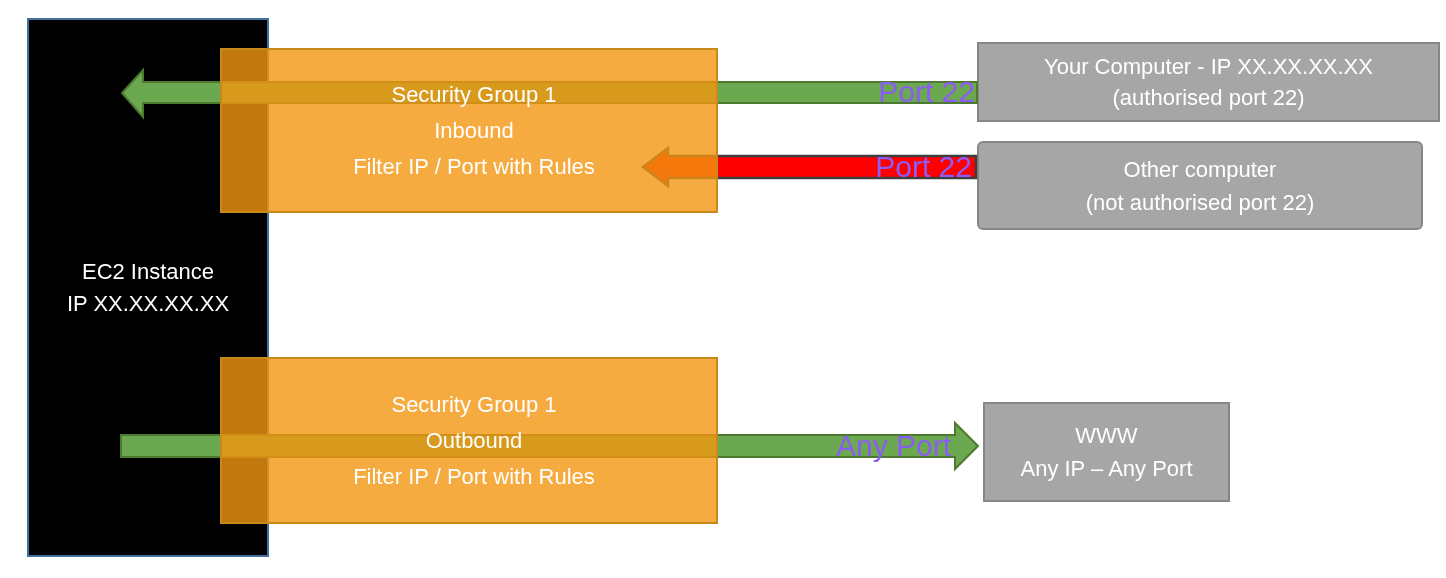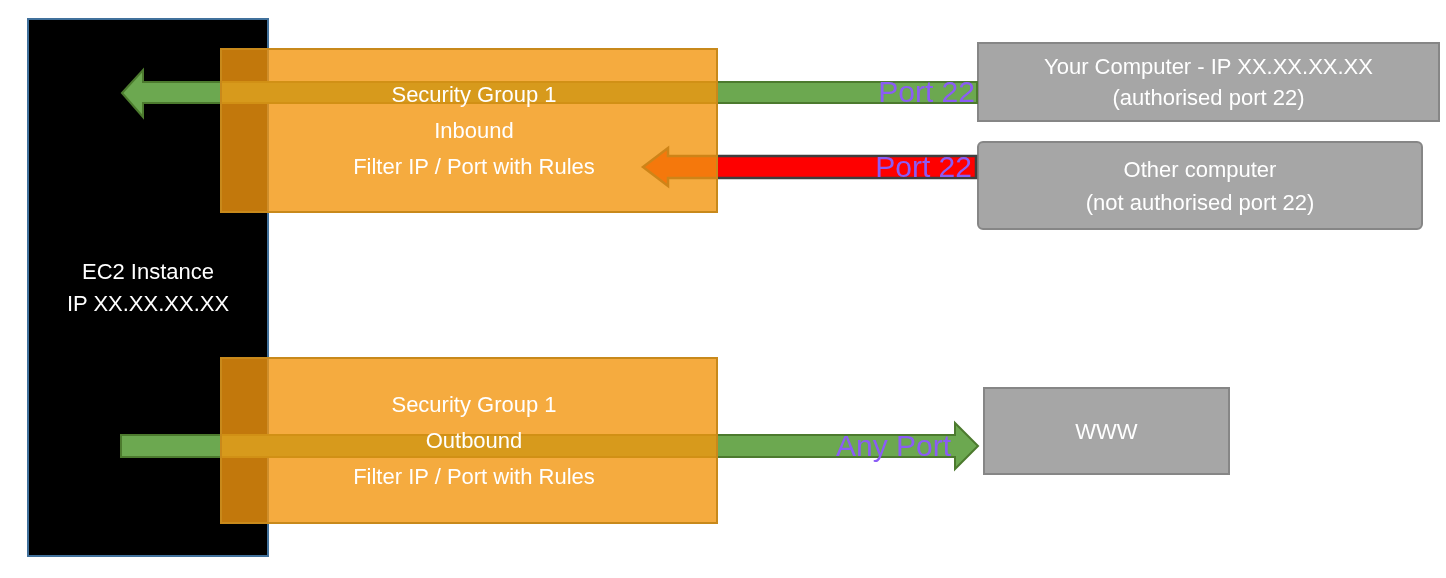--- a/index.html
+++ b/index.html
@@ -29,21 +29,21 @@
     line-height: 32px;
     z-index: 10;
   }
   .gray-box {
     background: #A6A6A6;
     border: 2px solid #868686;
     z-index: 10;
   }
   .gray-box.your-computer { left: 977px; top: 42px;  width: 463px; height: 80px; line-height: 31px; }
   .gray-box.other-computer{ left: 977px; top: 141px; width: 446px; height: 89px; line-height: 33px; border-radius: 6px; }
-  .gray-box.www           { left: 983px; top: 387px; width: 247px; height: 88px; line-height: 33px; }
+  .gray-box.www           { left: 983px; top: 402px; width: 247px; height: 100px; line-height: 33px; }
   .orange-box {
     left: 220px; width: 498px;
     background: rgba(243,150,15,0.8);
     border: 2px solid #C8891B;
     line-height: 36px;
     z-index: 30;
     padding-left: 10px;
   }
   .orange-box.inbound  { top: 48px;  height: 165px; }
   .orange-box.outbound { top: 357px; height: 167px; }
@@ -101,19 +101,20 @@
     <span class="line">(authorised port 22)</span>
   </div>
 
   <div class="box gray-box other-computer">
     <span class="line">Other computer</span>
     <span class="line">(not authorised port 22)</span>
   </div>
 
   <div class="box gray-box www">
     <span class="line">WWW</span>
+    <span class="line">Any IP – Any Port</span>
   </div>
 
   <div class="flow-label inbound-allowed">Port 22</div>
   <div class="flow-label inbound-blocked">Port 22</div>
   <div class="flow-label outbound">Any Port</div>
 
 </div>
 
 </body></html>

